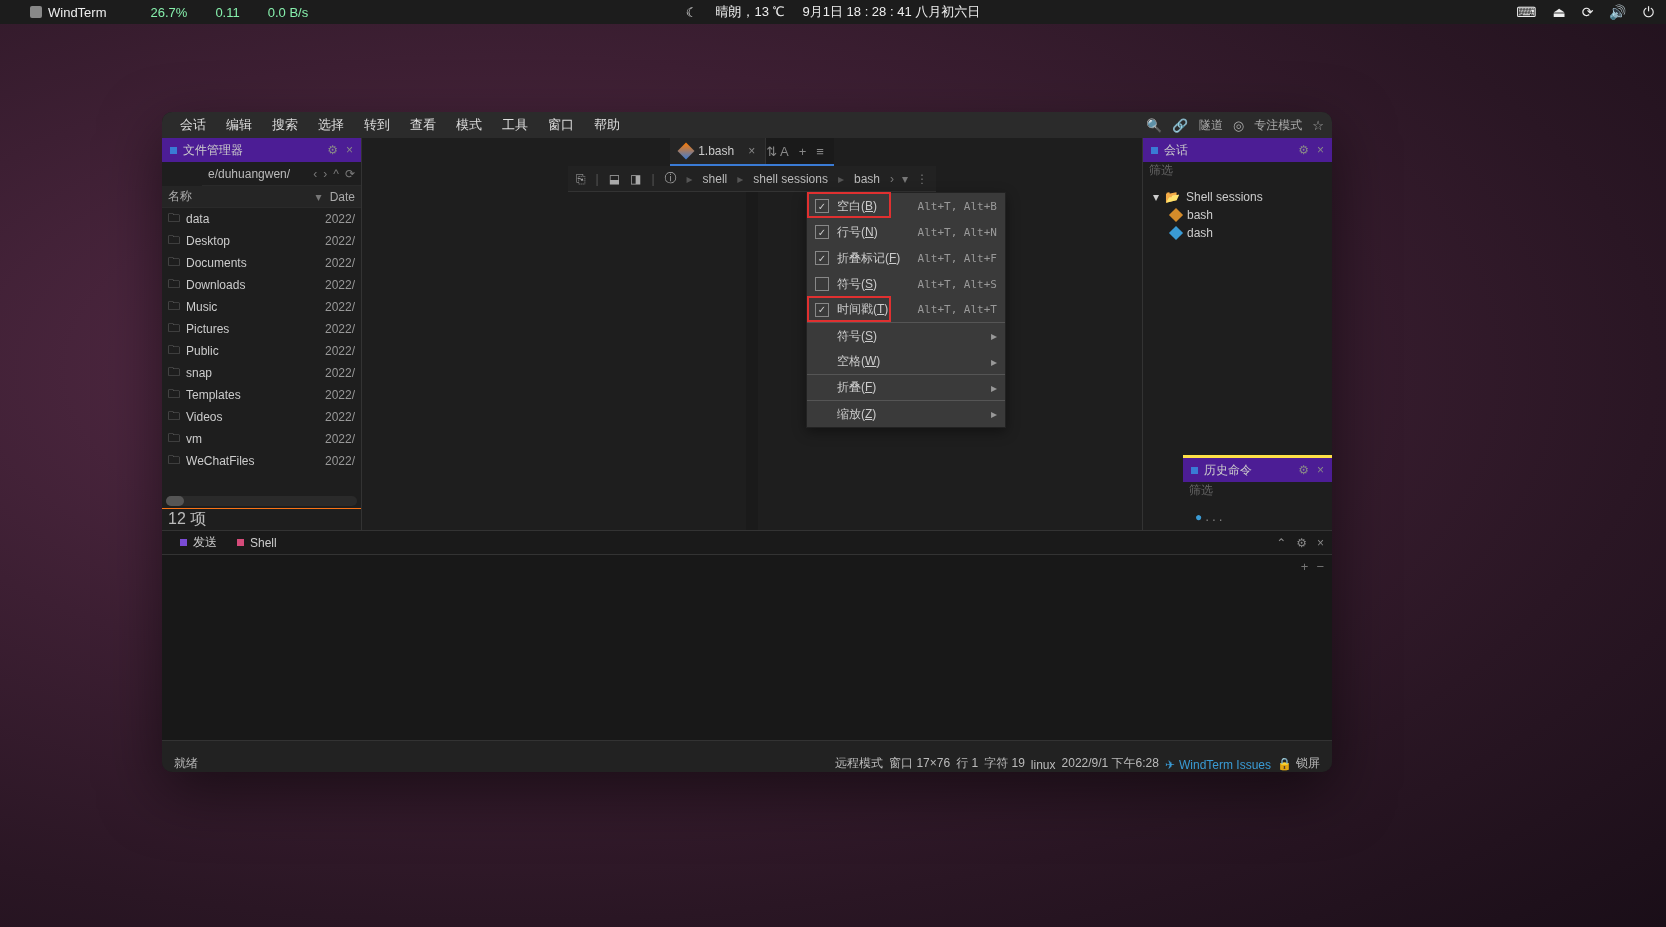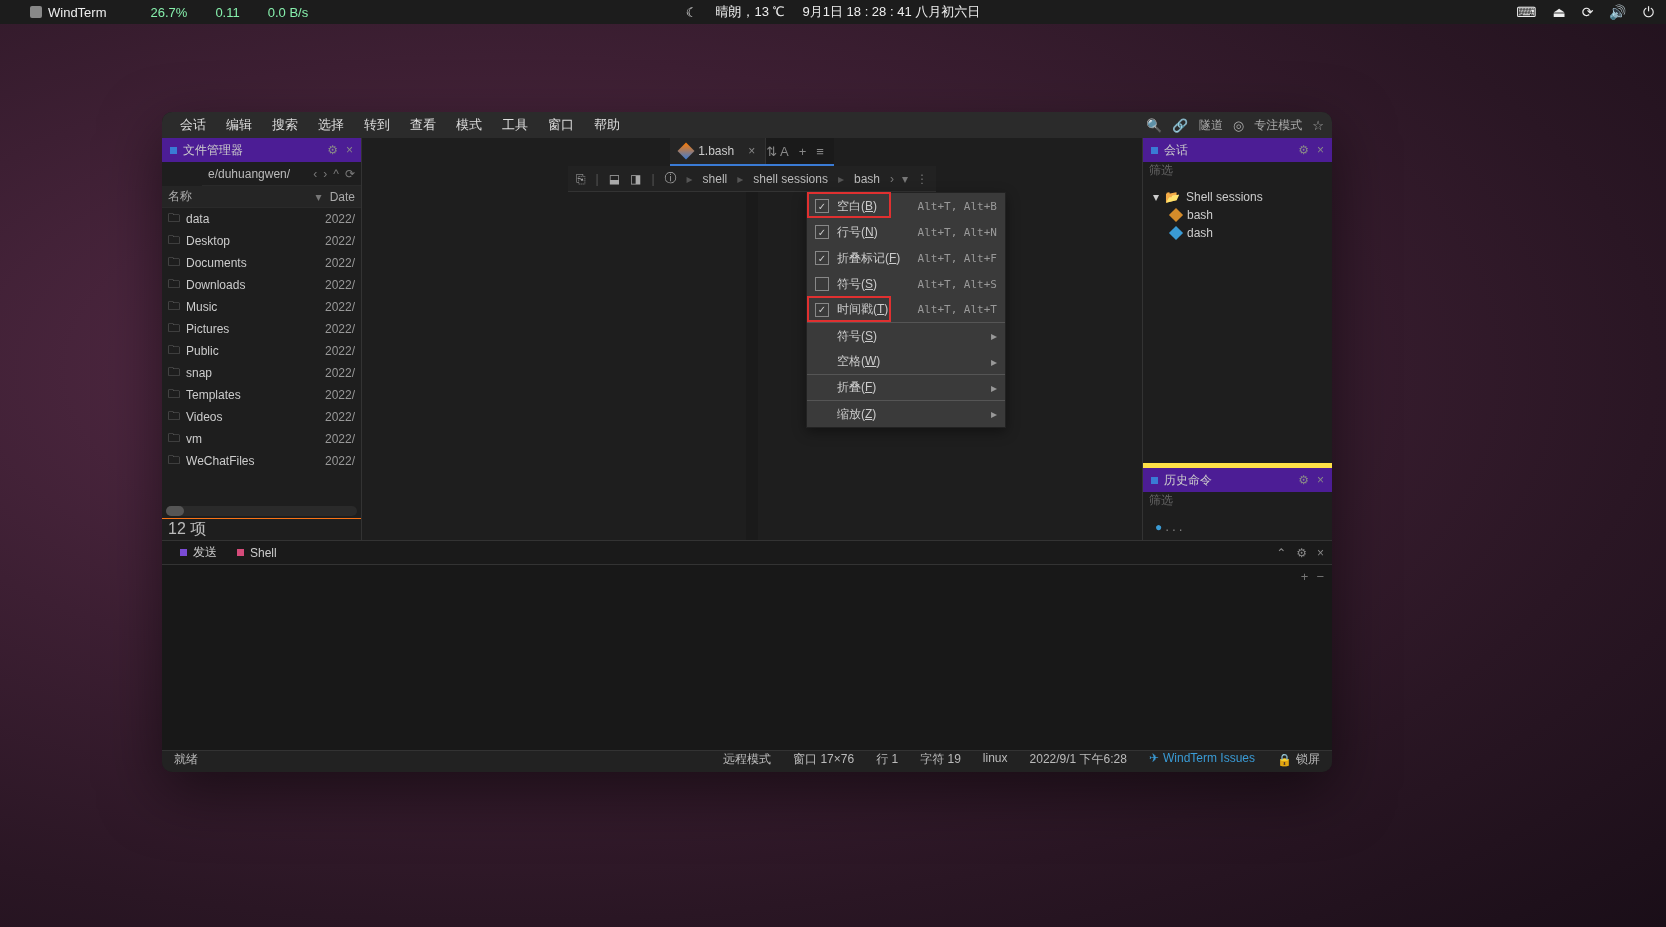--- a/index.html
+++ b/index.html
@@ -81,33 +81,33 @@
 .dd-arrow { color: #999; }
 .dd-hl { position: absolute; border: 2px solid #e03030; pointer-events: none; }
 
 
 .right-panels { width: 190px; background: #1e1e1e; border-left: 1px solid #333; display: flex; flex-direction: column; }
 .sess-filter { height: 22px; padding: 0 6px; font-size: 12px; color: #666; display: flex; }
 .sess-tree { flex: 1; padding: 4px 0; font-size: 12px; }
 .sess-group { padding: 2px 10px; display: flex; align-items: center; gap: 6px; color: #ccc; }
 .sess-item { padding: 2px 10px 2px 28px; display: flex; align-items: center; gap: 6px; color: #ccc; }
 .sess-item .si-icon { width: 10px; height: 10px; }
-.history-panel { border-top: 5px solid #fde047; }
+.history-panel { border-top: 3px solid #fde047; margin-left: 40px; }
 .hist-list { padding: 6px 12px; font-size: 12px; color: #888; }
 
 
 .bottom-tabs { height: 24px; background: #1a1a1a; border-top: 1px solid #333; display: flex; align-items: center; padding: 0 8px; font-size: 12px; }
 .bottom-tabs .btab { padding: 0 10px; display: flex; align-items: center; gap: 6px; color: #ccc; }
 .bottom-tabs .btab .dot { width: 7px; height: 7px; }
 .bottom-tabs .right { margin-left: auto; display: flex; gap: 10px; color: #888; font-size: 12px; }
 .bottom-pane { height: 186px; background: #181818; border-top: 1px solid #333; position: relative; }
 .bottom-pane .tools { position: absolute; right: 8px; top: 4px; display: flex; gap: 8px; color: #777; font-size: 13px; }
 
 
-.statusbar { height: 22px; background: #222; border-top: 1px solid #333; display: flex; align-items: flex-start; padding: 0 12px; font-size: 12px; color: #bbb; gap: 22px; }
+.statusbar { height: 32px; background: #222; border-top: 1px solid #333; display: flex; align-items: flex-end; padding: 0 12px; font-size: 12px; color: #bbb; gap: 6px; }
 .statusbar .spacer { flex: 1; }
 .statusbar .link { color: #3a9bd5; display: flex; align-items: center; gap: 4px; }
 .statusbar .lock { color: #bbb; display: flex; align-items: center; gap: 4px; }
 
 .u { text-decoration: underline; }
 </style>
 </head>
 <body>
 
 <div class="menubar">

